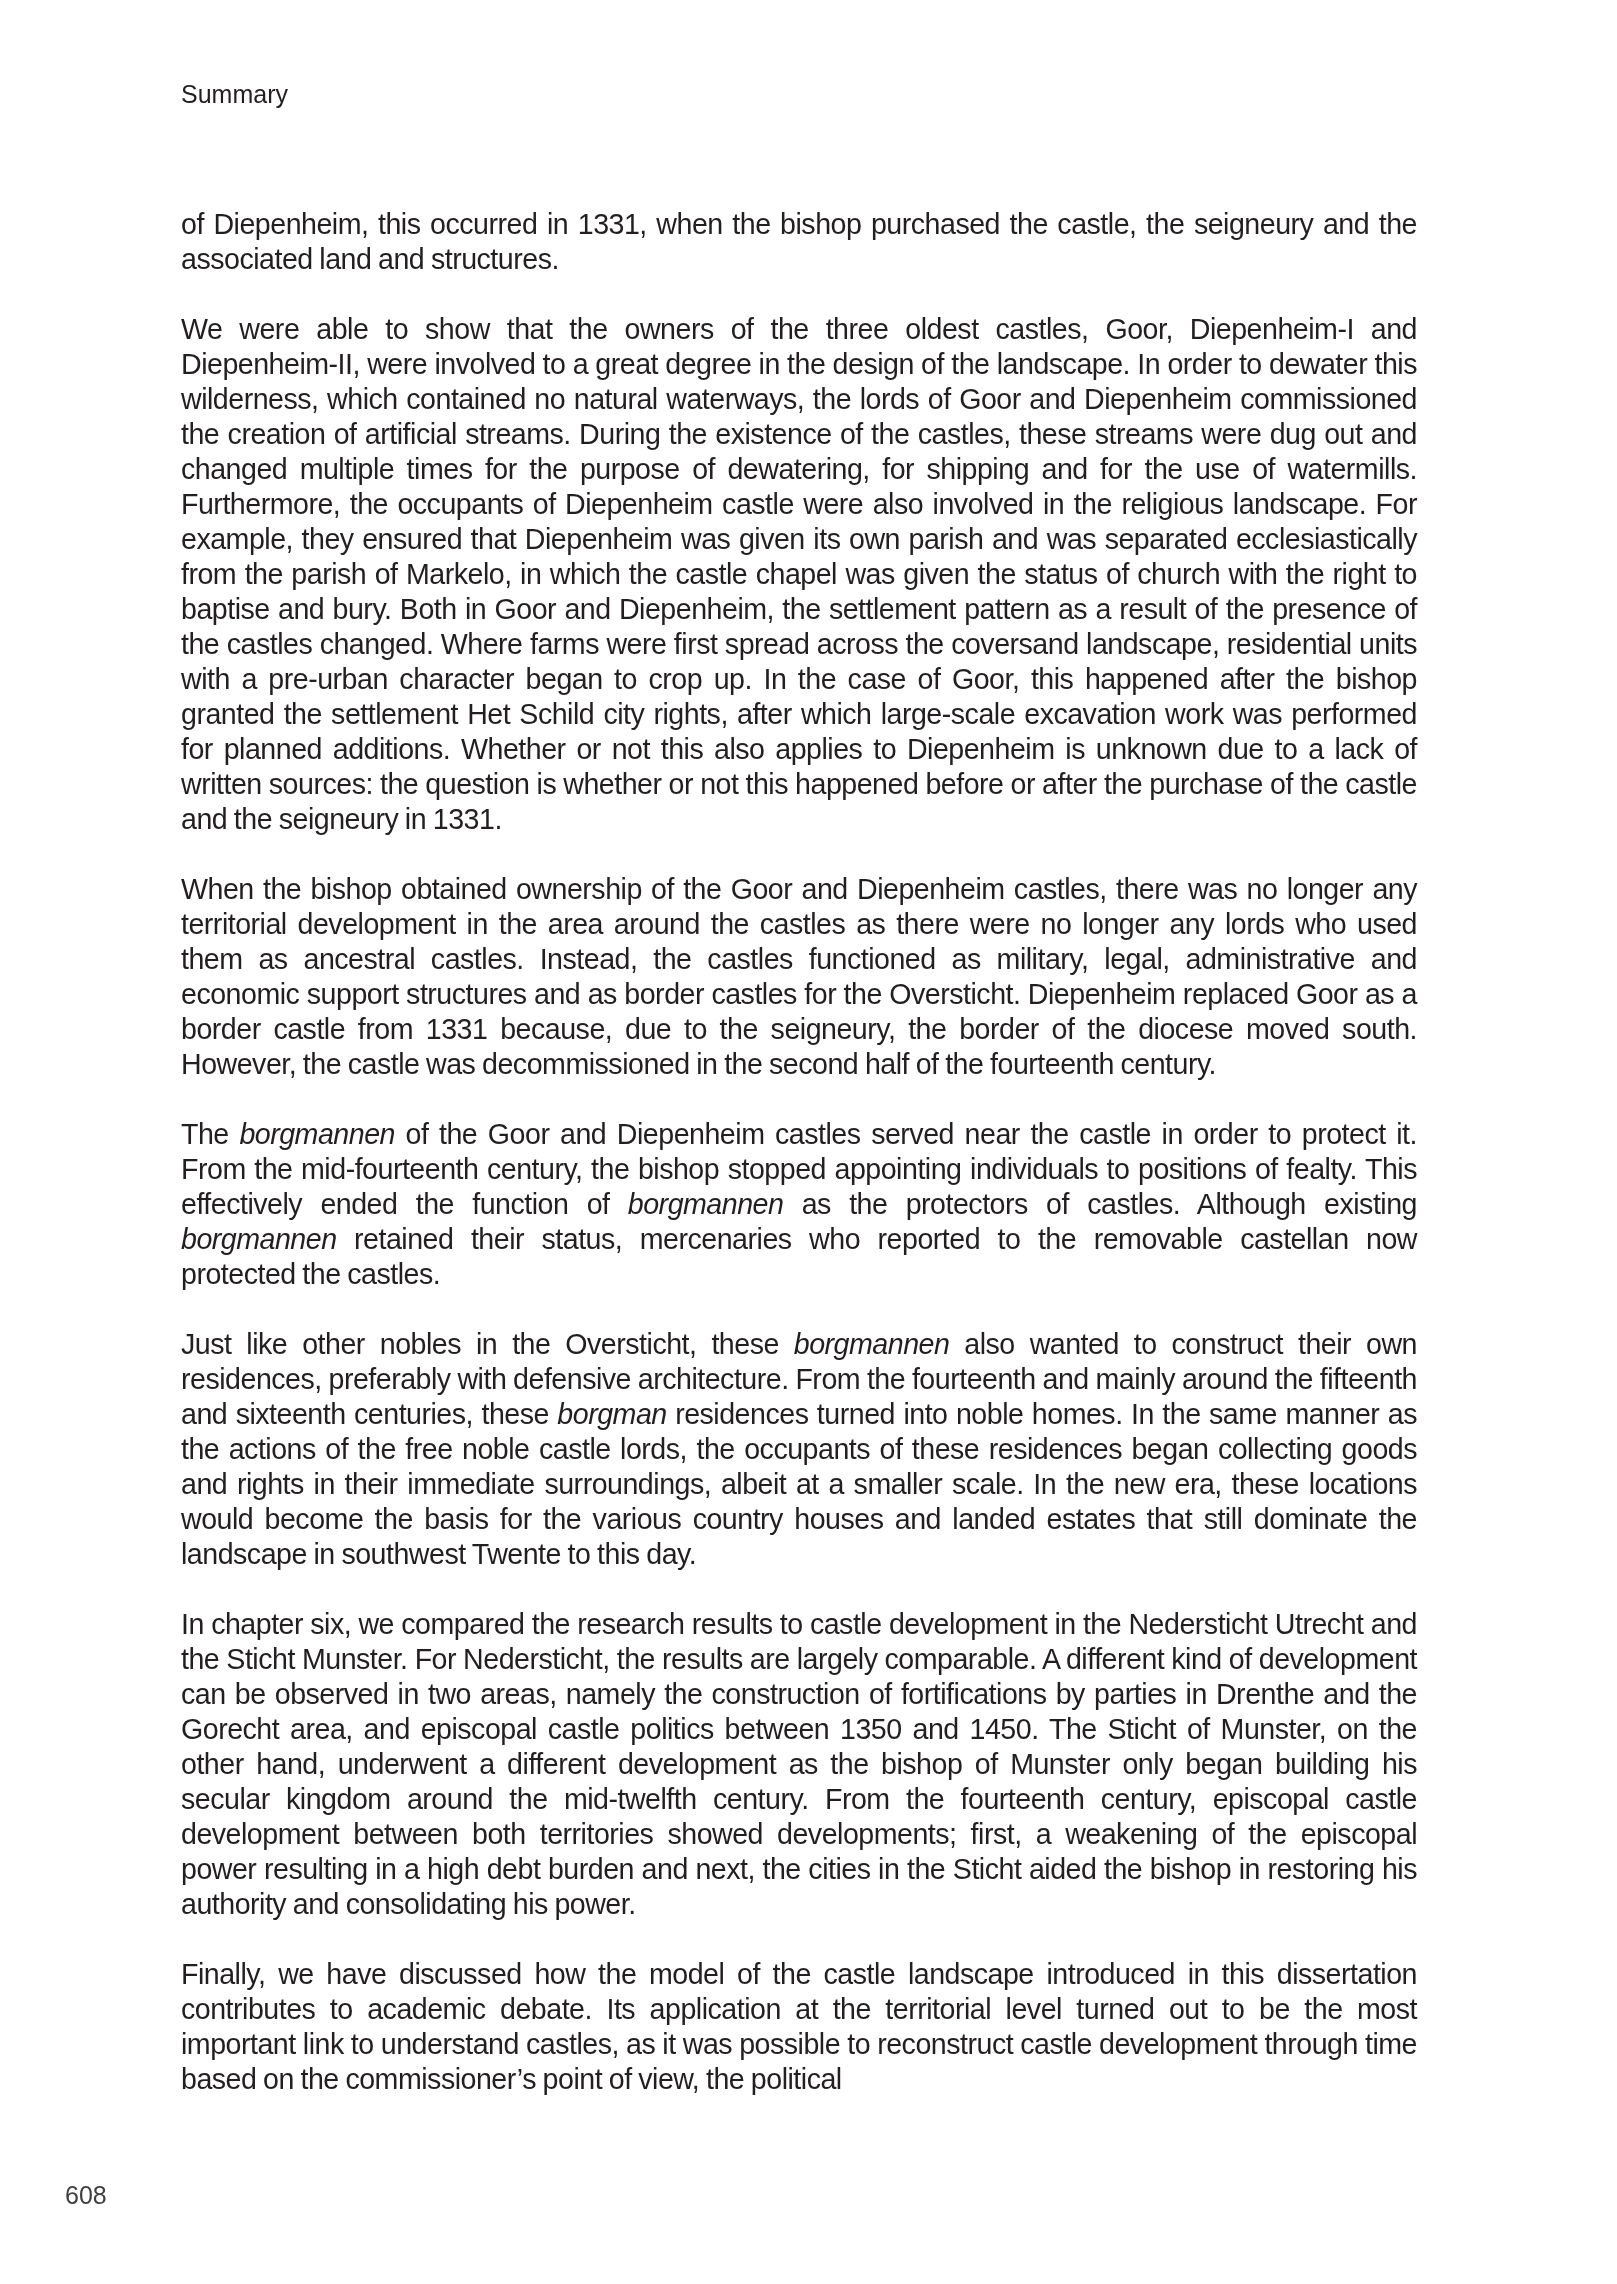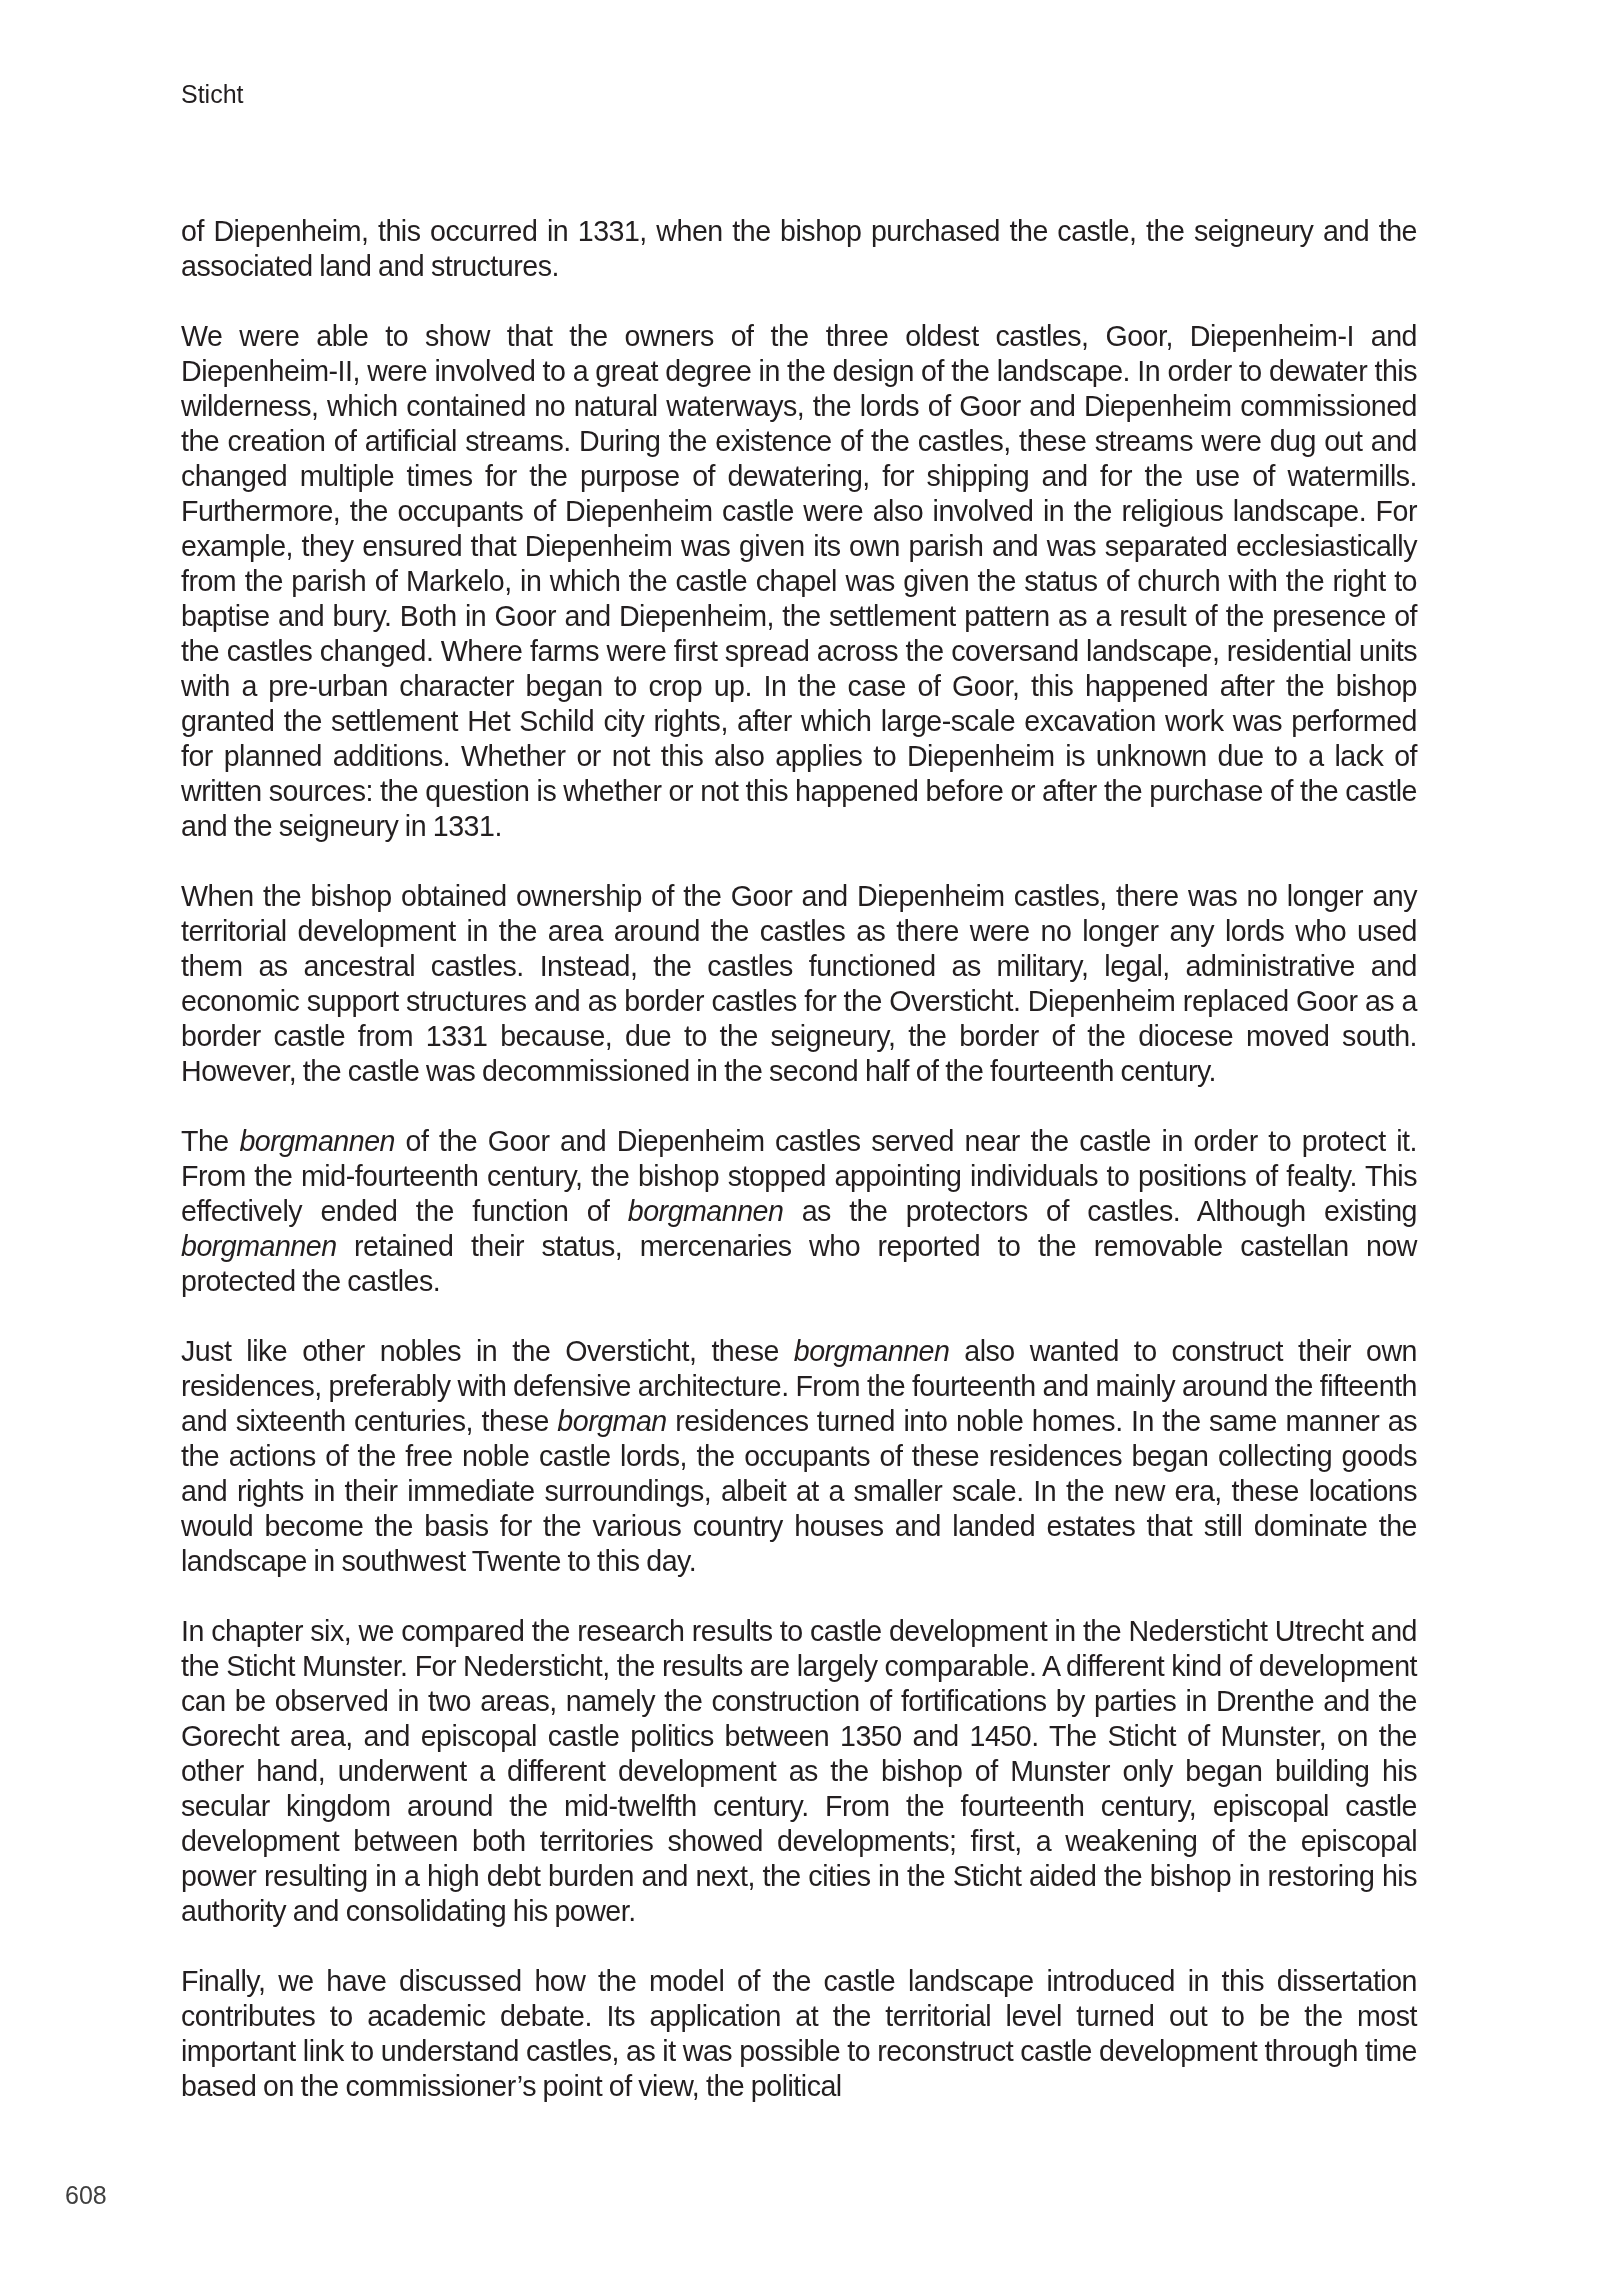--- a/index.html
+++ b/index.html
@@ -23,21 +23,21 @@
       line-height: 30px;
       color: #231f20;
     }
     .page-body {
       position: absolute;
       left: 181px;
       top: 199px;
       width: 1236px;
     }
     .para {
-      margin: 15px 0 35px 0;
+      margin: 8px 0 35px 0;
       font-size: 28.6px;
       line-height: 35px;
       text-align: justify;
       letter-spacing: -0.5px;
       word-spacing: -0.8px;
     }
     .para em {
       font-style: italic;
     }
     .page-number {
@@ -45,21 +45,21 @@
       left: 65px;
       top: 2180px;
       font-size: 25px;
       line-height: 30px;
       color: #404040;
     }
   </style>
 </head>
 <body>
 
-<div class="running-header">Sticht</div>
+<div class="running-header">Summary</div>
 
 <div class="page-body">
   <p class="para">
     <span>of Diepenheim, this occurred in 1331, when the bishop purchased the castle, the seigneury and the associated land and structures.</span>
   </p>
 
   <p class="para">
     <span>We were able to show that the owners of the three oldest castles, Goor, Diepenheim-I and Diepenheim-II, were involved to a great degree in the design of the landscape. In order to dewater this wilderness, which contained no natural waterways, the lords of Goor and Diepenheim commissioned the creation of artificial streams. During the existence of the castles, these streams were dug out and changed multiple times for the purpose of dewatering, for shipping and for the use of watermills. Furthermore, the occupants of Diepenheim castle were also involved in the religious landscape. For example, they ensured that Diepenheim was given its own parish and was separated ecclesiastically from the parish of Markelo, in which the castle chapel was given the status of church with the right to baptise and bury. Both in Goor and Diepenheim, the settlement pattern as a result of the presence of the castles changed. Where farms were first spread across the coversand landscape, residential units with a pre-urban character began to crop up. In the case of Goor, this happened after the bishop granted the settlement Het Schild city rights, after which large-scale excavation work was performed for planned additions. Whether or not this also applies to Diepenheim is unknown due to a lack of written sources: the question is whether or not this happened before or after the purchase of the castle and the seigneury in 1331.</span>
   </p>
 

